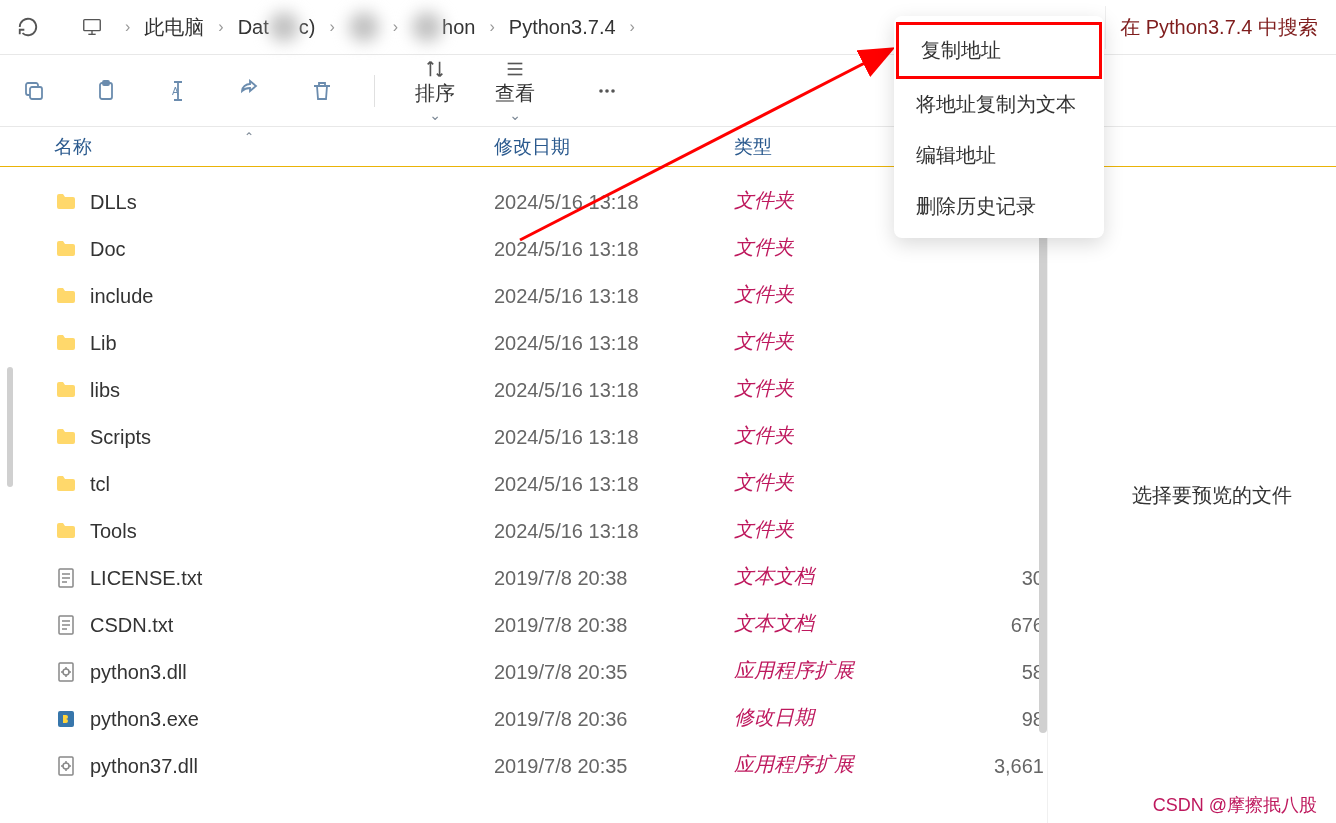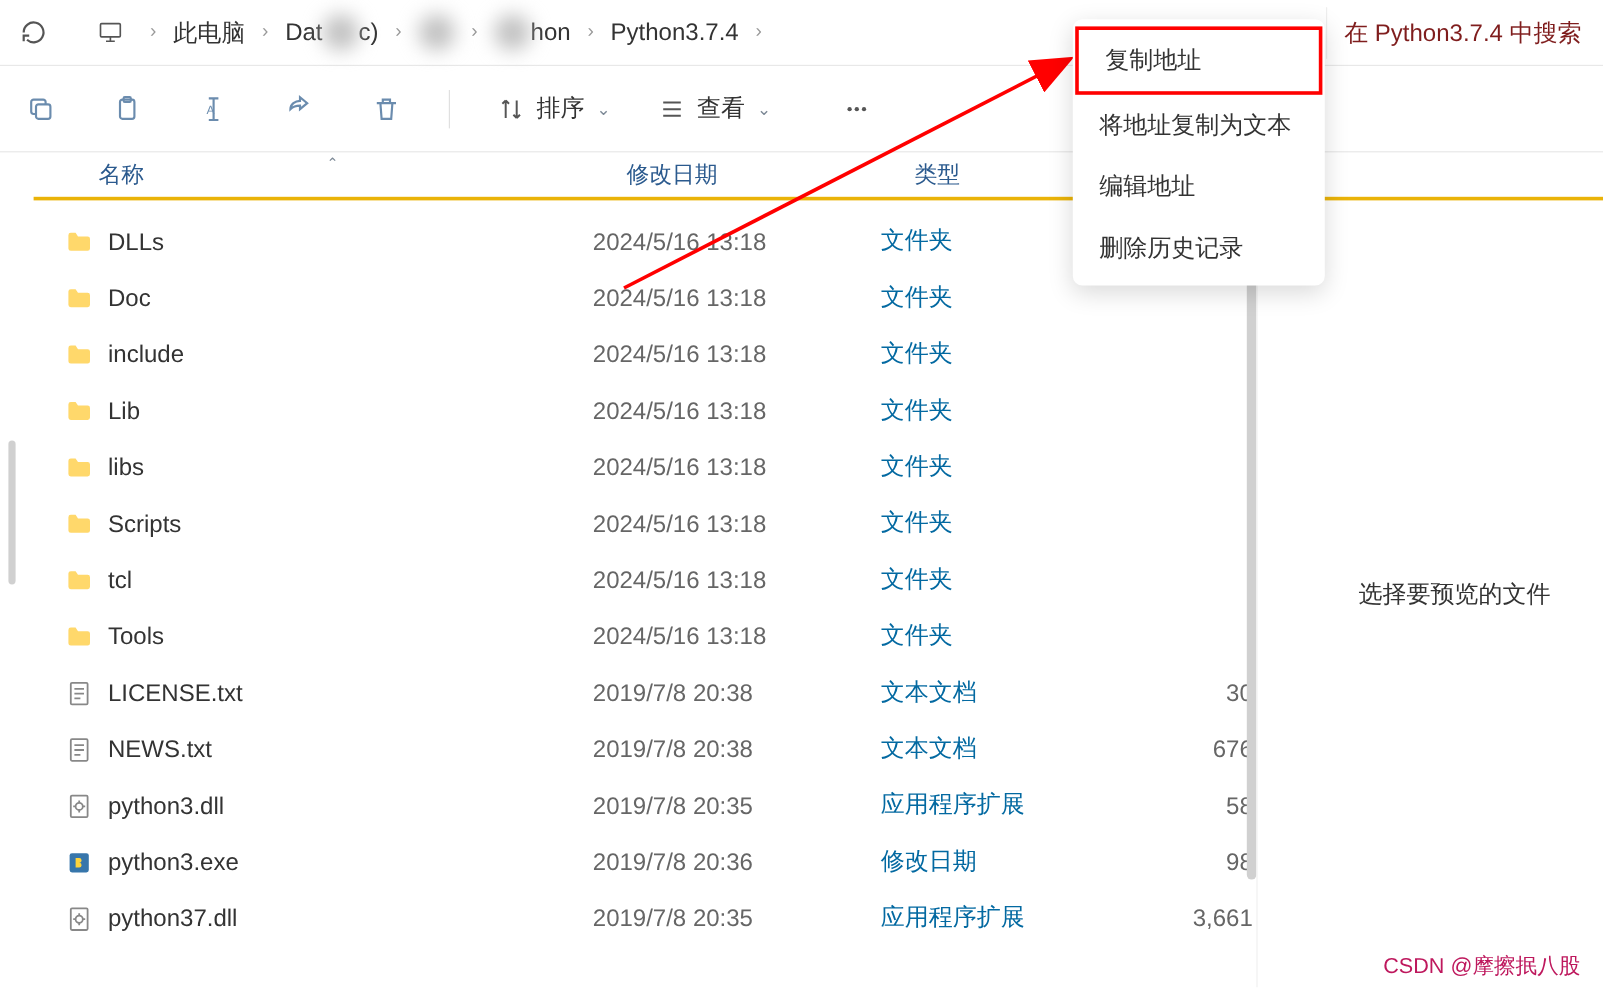--- a/index.html
+++ b/index.html
@@ -96,40 +96,39 @@
       gap: 48px;
     }
     .toolbar-divider {
       width: 1px;
       height: 32px;
       background: #e0e0e0;
     }
     .toolbar-labeled {
       display: flex;
       align-items: center;
-      gap: 10px;
       color: #333;
       font-size: 20px;
       cursor: pointer;
+      flex-direction: column;
     }
     .toolbar-chevron {
       color: #7e8a97;
       font-size: 14px;
     }
     
     
     .column-headers {
       height: 40px;
       display: flex;
       align-items: center;
-      border-bottom: 3px solid #eab308;
+      border-bottom: 1px solid #eab308;
       color: #2b5a8e;
       font-size: 19px;
       padding-left: 54px;
-      margin-left: 28px;
     }
     .col-name { width: 440px; position: relative; }
     .col-date { width: 240px; }
     .col-type { width: 210px; }
     .col-size { width: 100px; text-align: right; }
     .sort-indicator {
       position: absolute;
       left: 190px;
       top: -4px;
       color: #7e8a97;
@@ -173,21 +172,21 @@
     .file-icon {
       width: 24px;
       height: 24px;
       margin-right: 12px;
       flex-shrink: 0;
     }
     .folder-svg { fill: #ffd86b; }
     .file-svg { fill: none; stroke: #888; stroke-width: 1.5; }
     .row-name { width: 404px; }
     .row-date { width: 240px; color: #666; }
-    .row-type { width: 210px; color: #0369a1; }
+    .row-type { width: 210px; color: #be185d; font-style: italic; }
     .row-size { width: 100px; text-align: right; color: #666; }
     
     .scrollbar-right {
       position: absolute;
       right: 0;
       top: 6px;
       width: 8px;
       height: 560px;
       background: #d0d0d0;
       border-radius: 4px;
@@ -445,21 +444,21 @@
         <div class="row-type">文本文档</div>
         <div class="row-size">30</div>
       </div>
       <div class="file-row">
         <svg class="file-icon" viewBox="0 0 24 24">
           <rect class="file-svg" x="5" y="3" width="14" height="18" rx="1"></rect>
           <line class="file-svg" x1="8" y1="8" x2="16" y2="8"></line>
           <line class="file-svg" x1="8" y1="12" x2="16" y2="12"></line>
           <line class="file-svg" x1="8" y1="16" x2="13" y2="16"></line>
         </svg>
-        <div class="row-name">NEWS.txt</div>
+        <div class="row-name">CSDN.txt</div>
         <div class="row-date">2019/7/8 20:38</div>
         <div class="row-type">文本文档</div>
         <div class="row-size">676</div>
       </div>
       <div class="file-row">
         <svg class="file-icon" viewBox="0 0 24 24">
           <rect class="file-svg" x="5" y="3" width="14" height="18" rx="1"></rect>
           <circle class="file-svg" cx="12" cy="12" r="3"></circle>
           <path class="file-svg" d="M12 7v2M12 15v2M7 12h2M15 12h2"></path>
         </svg>

